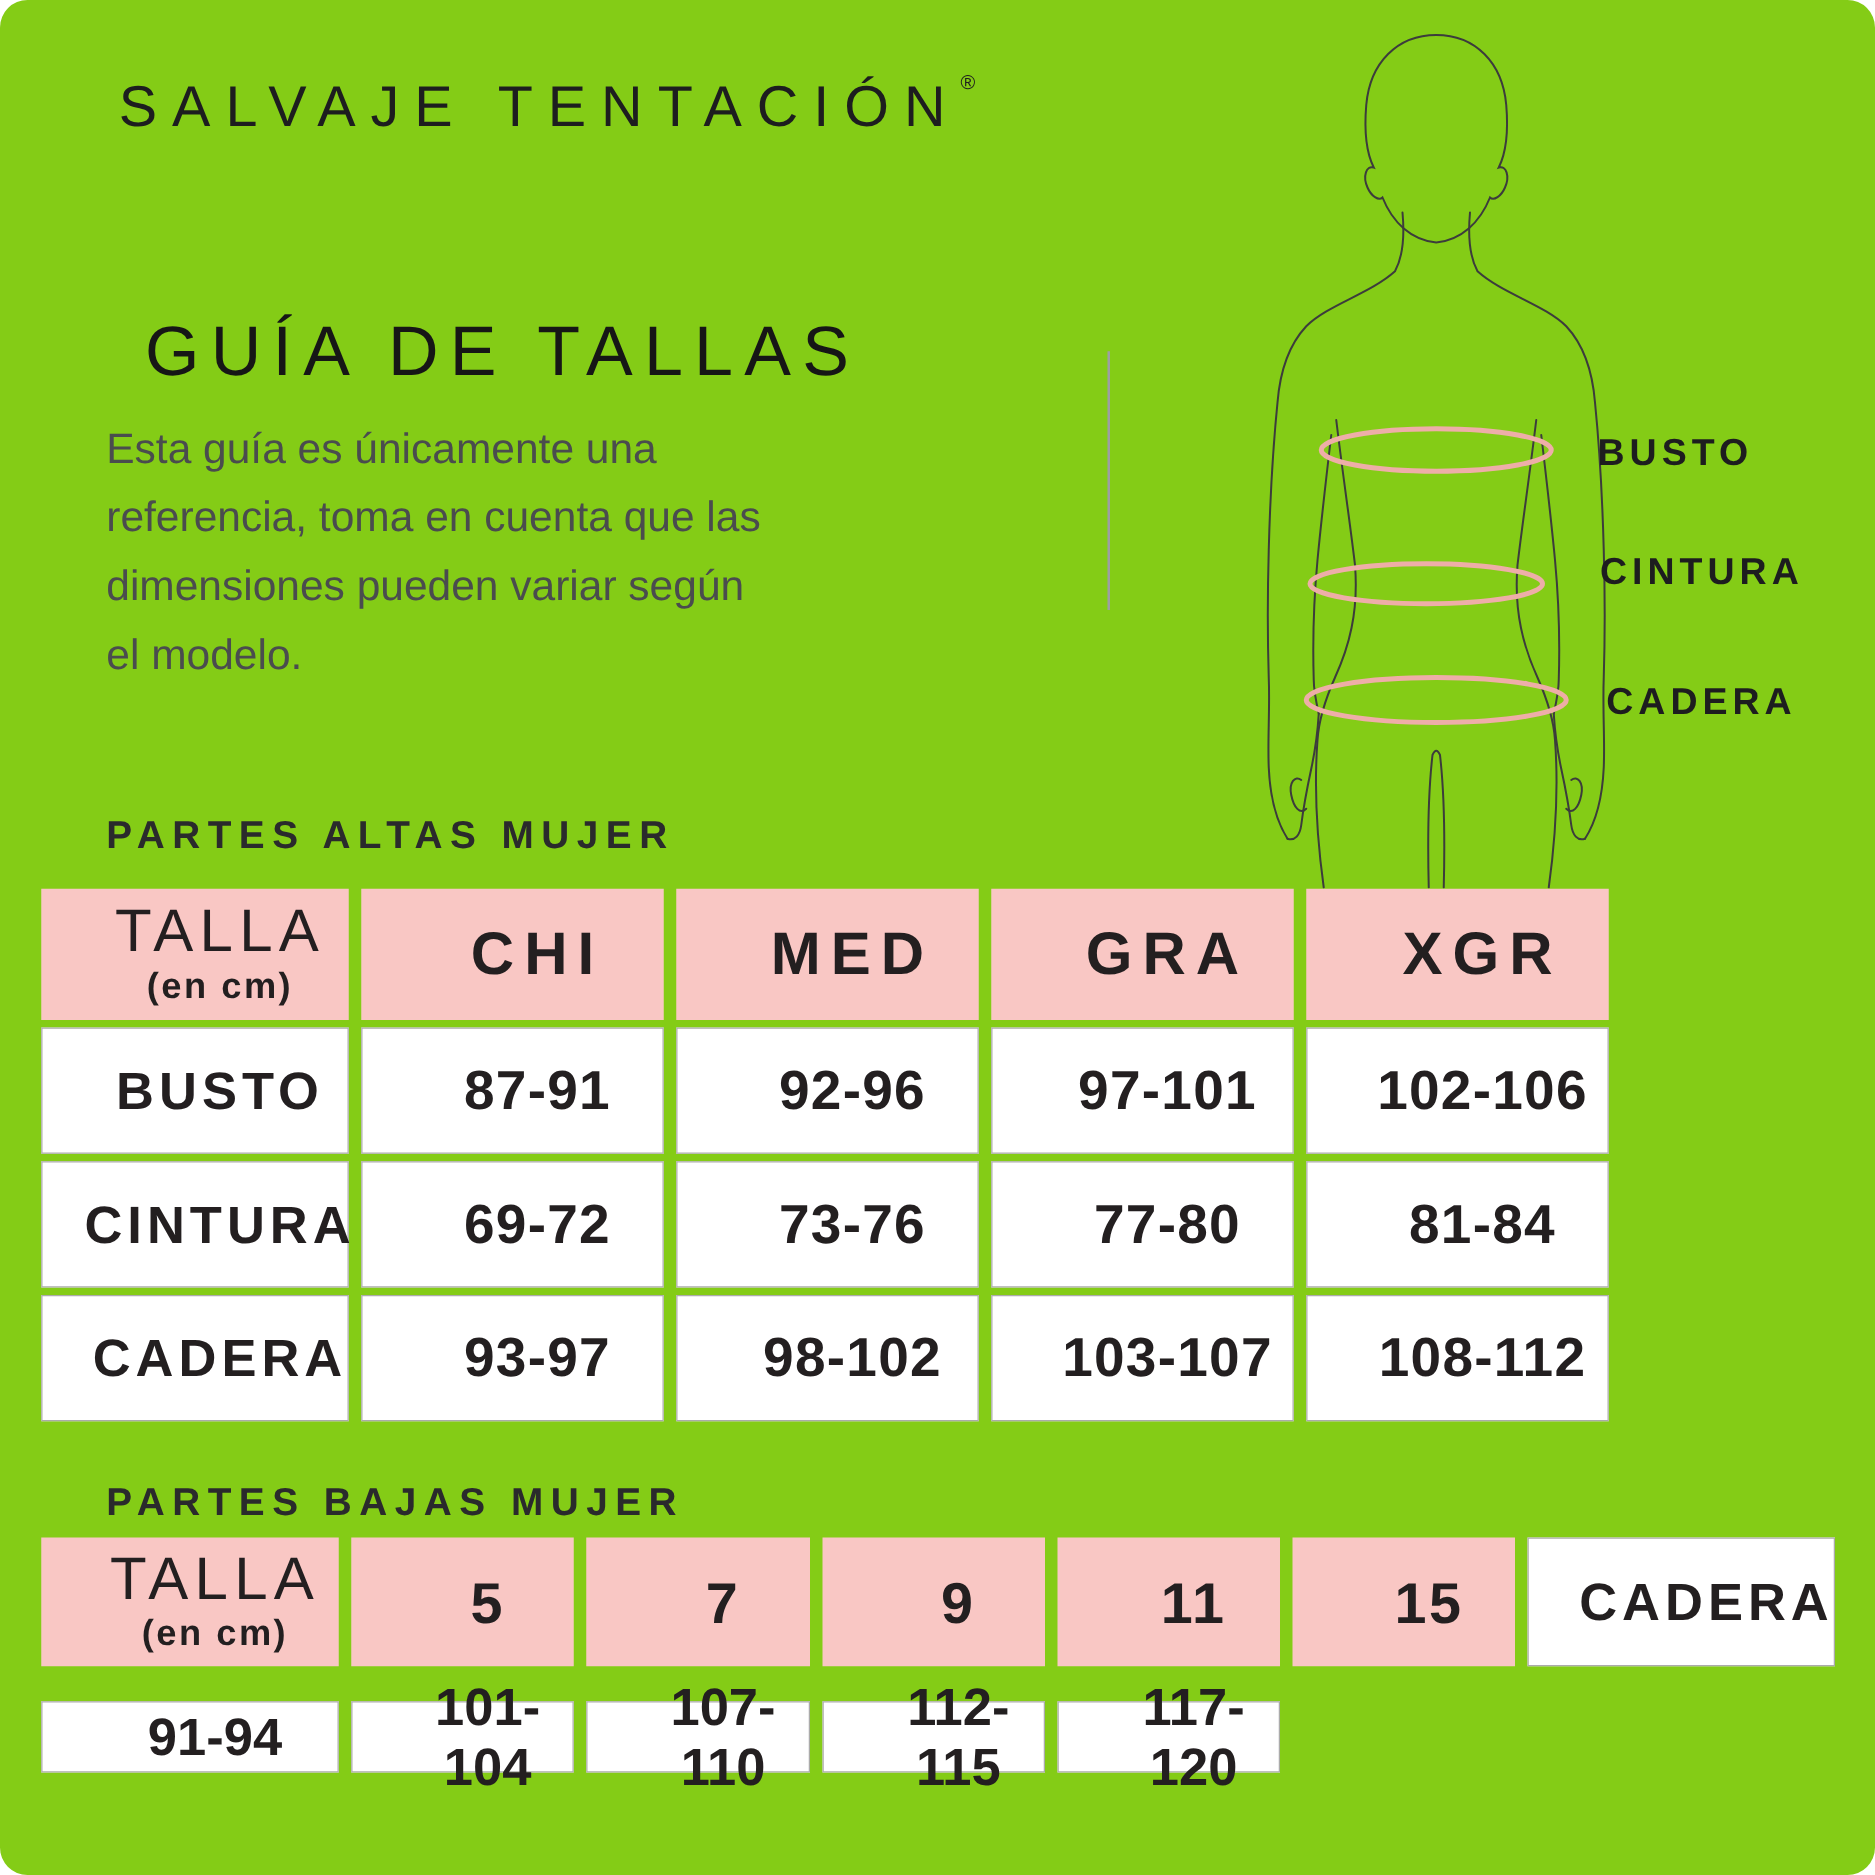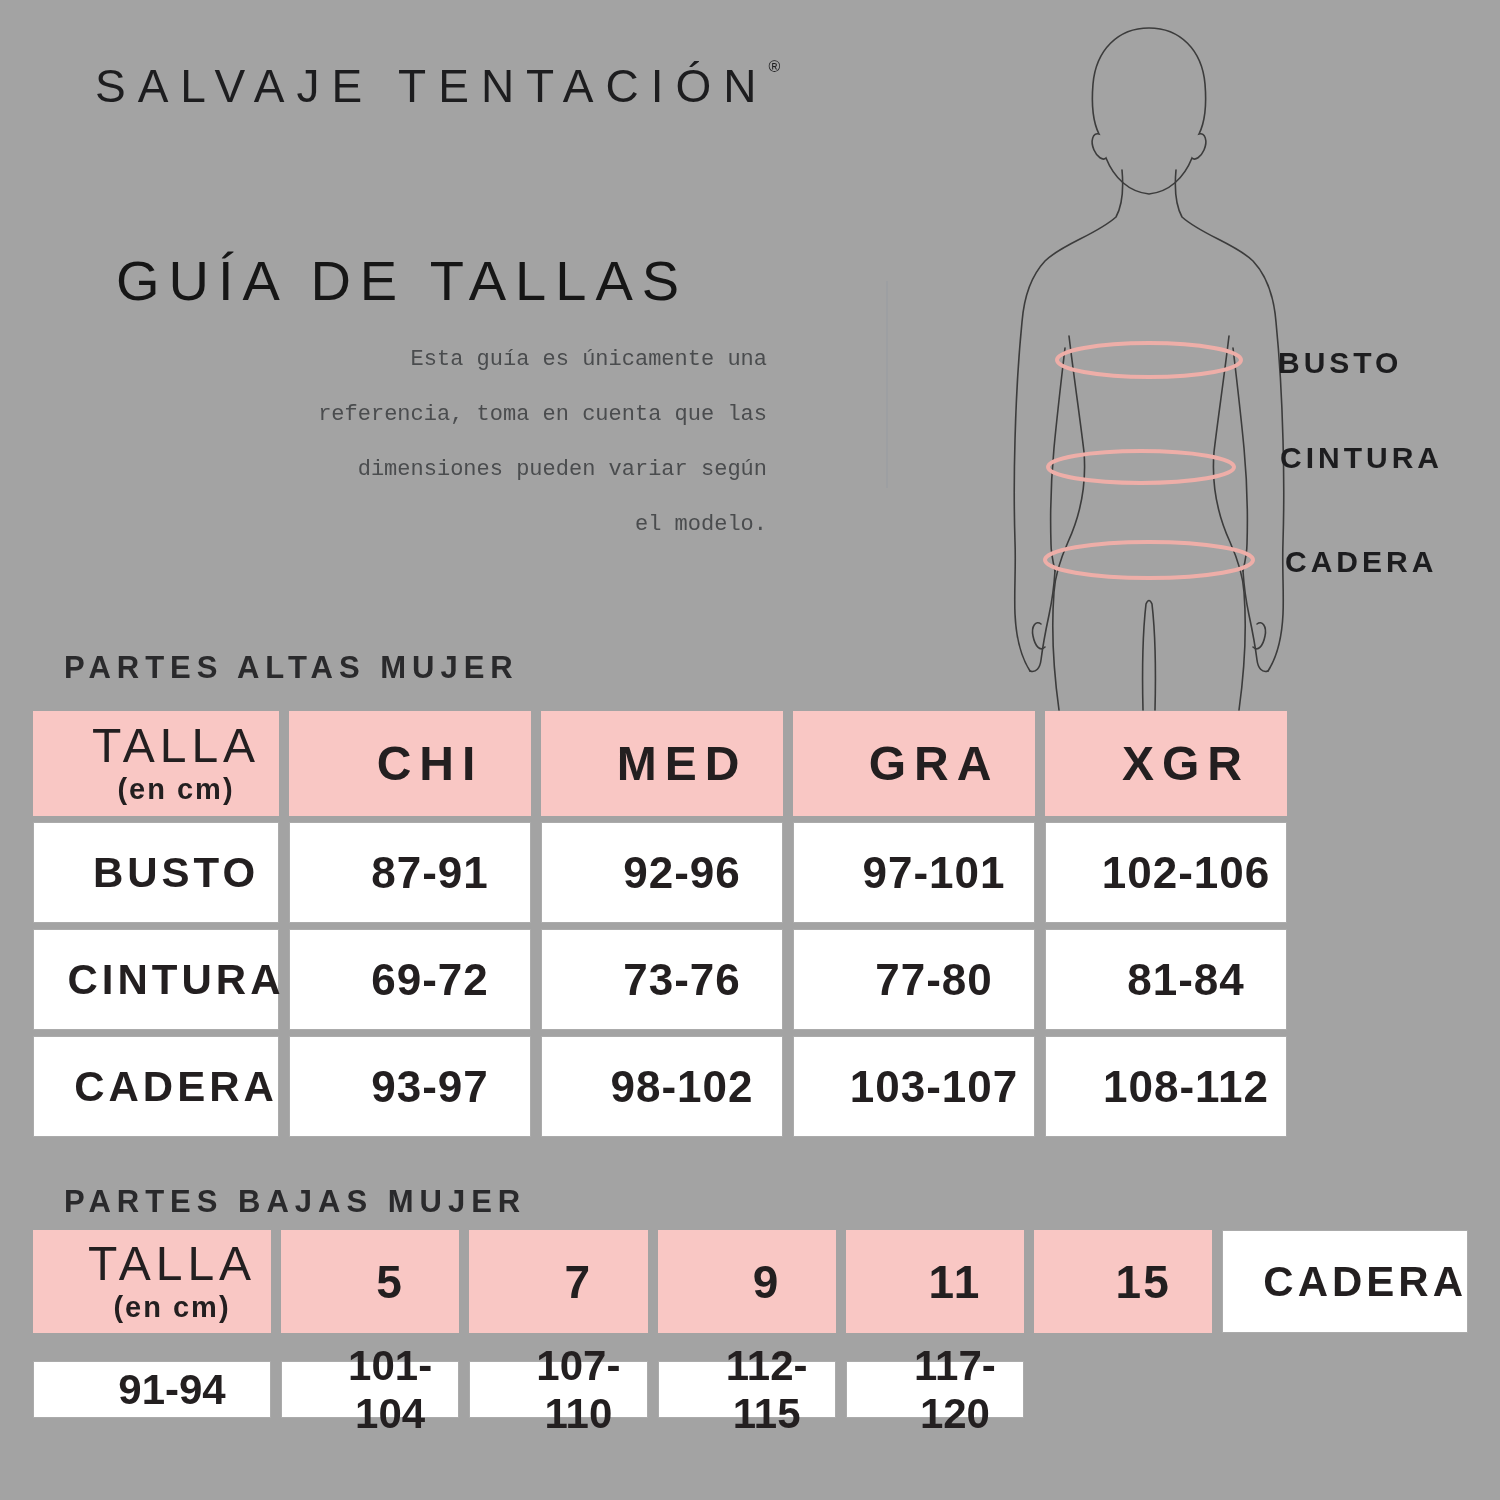--- a/index.html
+++ b/index.html
@@ -1,55 +1,55 @@
 <!DOCTYPE html>
 <html><head>
 <meta charset="utf-8">
 <style>
   html,body { margin:0; padding:0; background:#ffffff; }
   .page {
     position:relative; width:1500px; height:1500px; overflow:hidden;
-    background:#a3a3a3; color:#231f20;
+    background:#84cc16; color:#231f20;
     font-family:"Liberation Sans", sans-serif;
+    border-radius:22px;
   }
   
   .brand {
     position:absolute; left:95px; top:58px;
     font-size:46px; font-weight:400; letter-spacing:12px; color:#1d1d1f;
     white-space:nowrap;
   }
   .brand sup { font-size:16px; letter-spacing:0; vertical-align:30px; }
   .title {
     position:absolute; left:116px; top:248px; margin:0;
     font-size:56px; font-weight:400; letter-spacing:9px; color:#161616;
     white-space:nowrap;
   }
   .intro {
     position:absolute; left:85px; top:332px; width:682px;
-    text-align:right; font-size:22px; line-height:55px; color:#4a4c4e;
+    text-align:left; font-size:34px; line-height:55px; color:#4a4c4e;
     font-weight:400;
-    font-family:Liberation Mono, monospace;
   }
   .v-divider {
     position:absolute; left:886px; top:281px; width:2px; height:207px;
     background:#9d9fa2;
   }
   
   .figure { position:absolute; left:860px; top:20px; width:640px; height:691px; }
   .figure svg { position:absolute; left:0; top:0; }
   .m-label {
     position:absolute; font-size:30px; font-weight:700; letter-spacing:4px;
     color:#1d1d1f; white-space:nowrap;
   }
   .m-label.bust    { left:418px; top:326px; }
   .m-label.waist   { left:420px; top:421px; }
   .m-label.hip     { left:425px; top:525px; }
   
   .section-title {
-    position:absolute; left:64px;
+    position:absolute; left:85px;
     font-size:31px; font-weight:700; letter-spacing:6px; color:#2a2a2c;
     white-space:nowrap;
   }
   .section-title.tops    { top:650px; }
   .section-title.bottoms { top:1184px; }
   
   .size-table { position:absolute; display:grid; gap:6px 10px; }
   .size-table.tops {
     left:33px; top:711px; width:1254px;
     grid-template-columns:246px repeat(4, 1fr);

